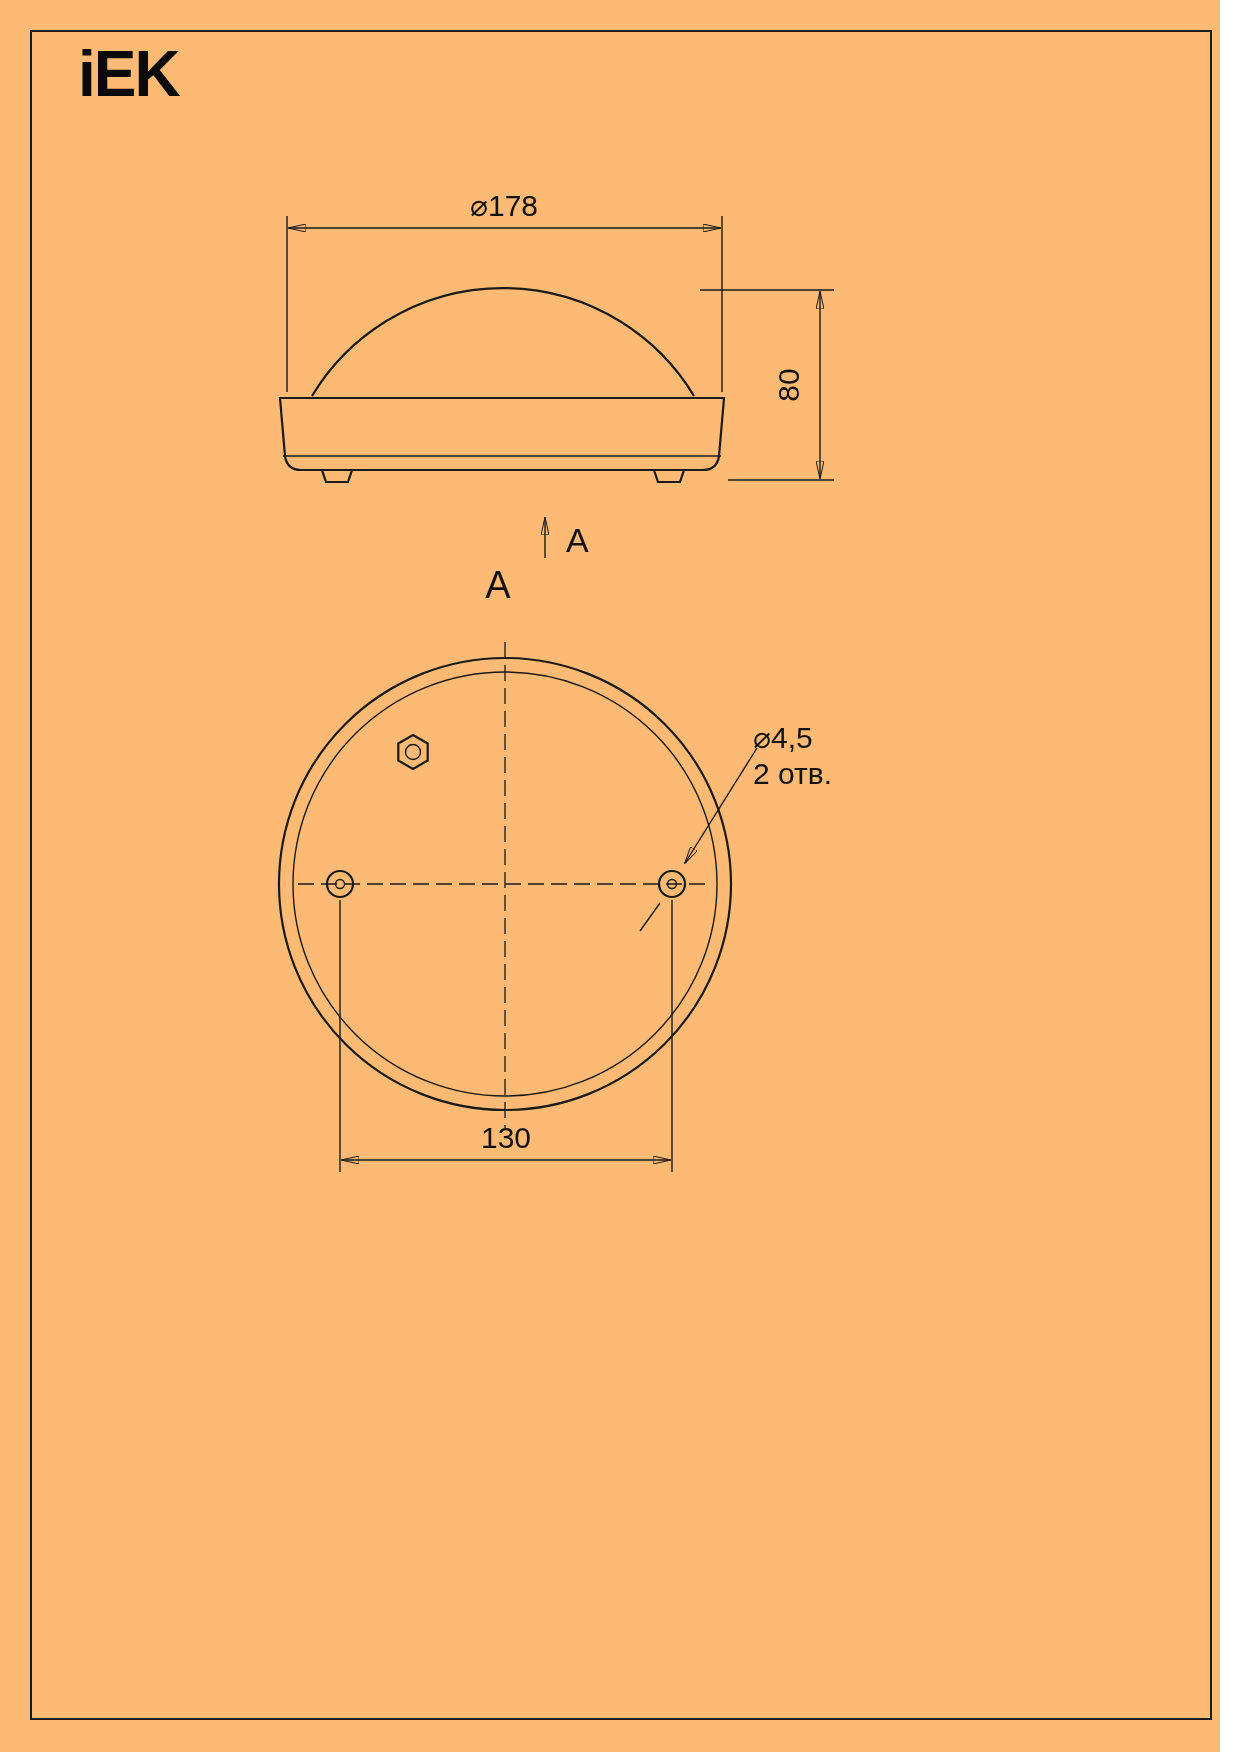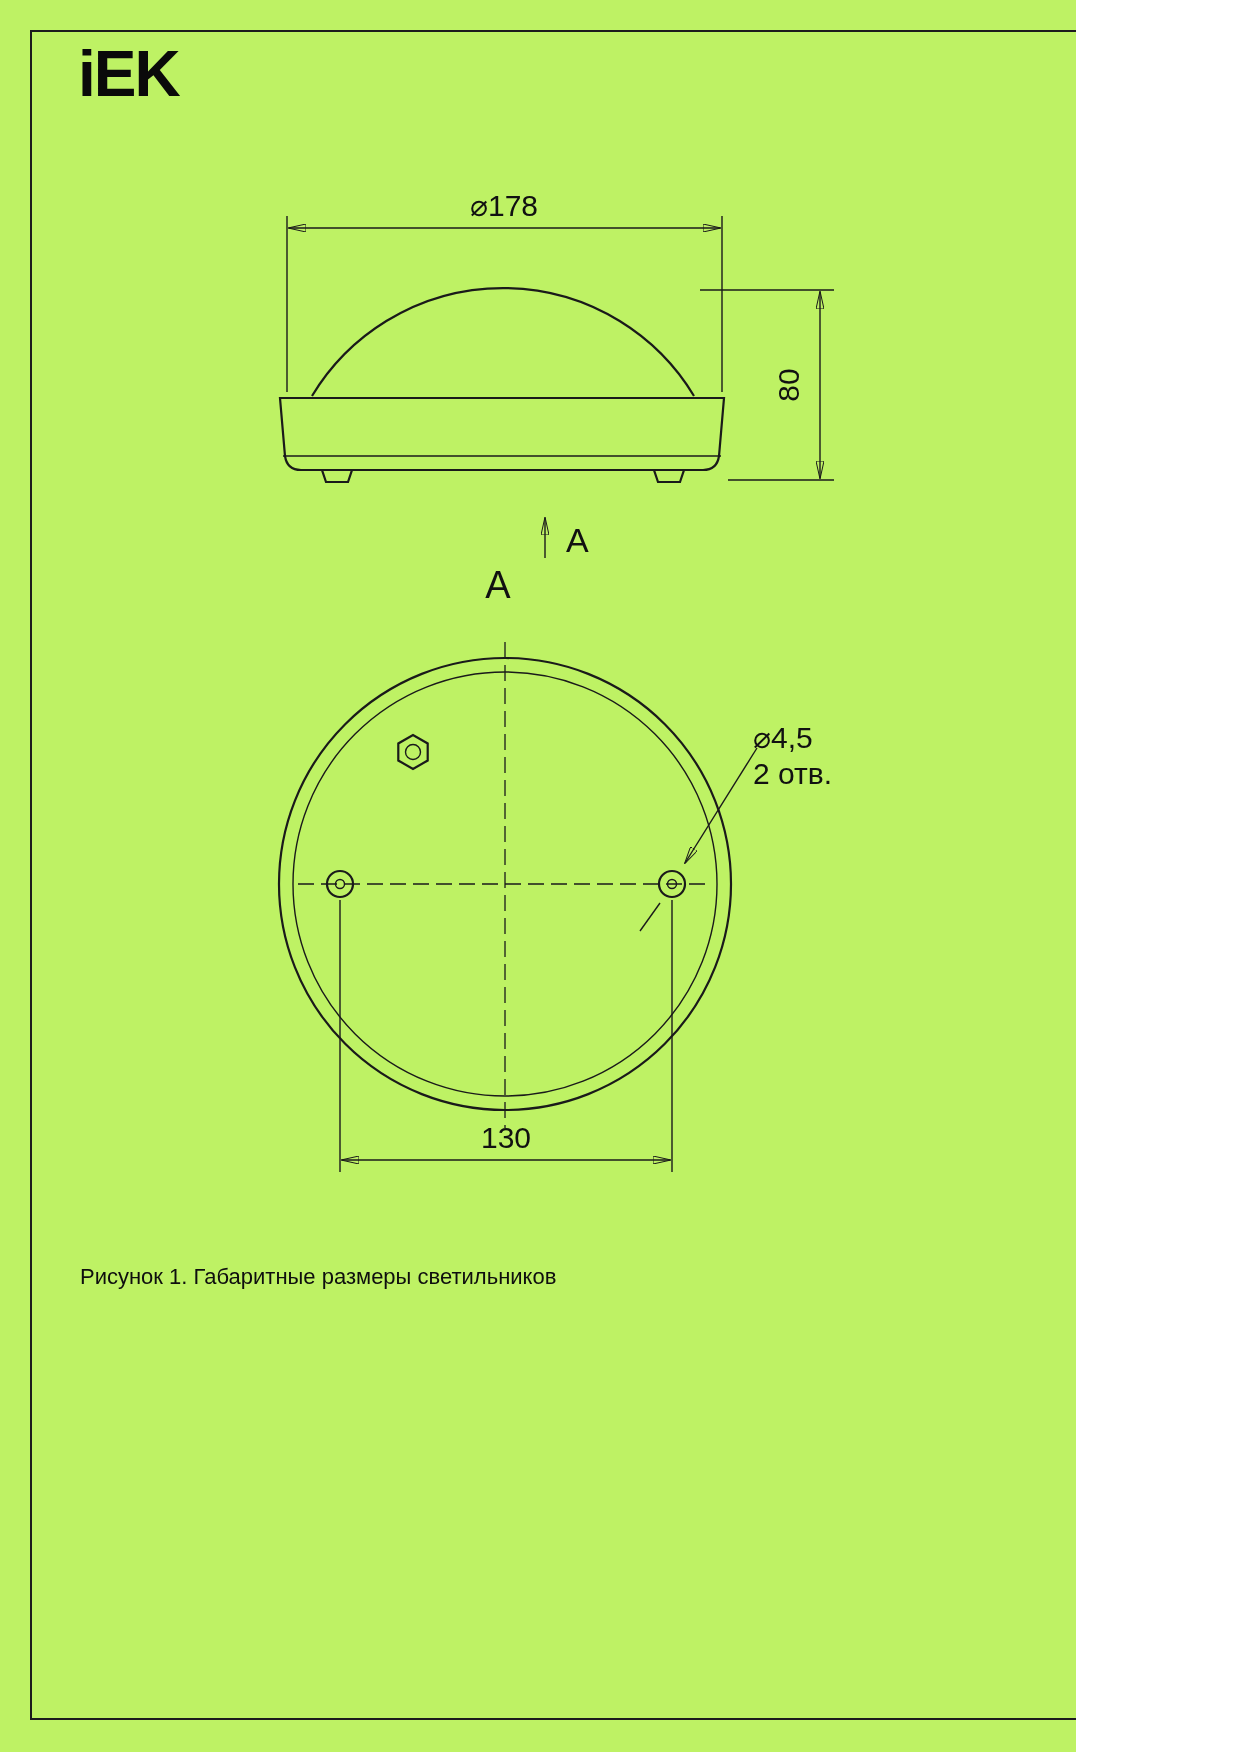--- a/index.html
+++ b/index.html
@@ -2,23 +2,23 @@
 <html><head>
 <meta charset="utf-8">
 <style>
   html, body {
     margin: 0;
     padding: 0;
     background: #ffffff;
   }
   .page {
     position: relative;
-    width: 1076px;
+    width: 1220px;
     height: 1752px;
-    background: #bef264;
+    background: #fdba74;
     font-family: "Liberation Sans", "DejaVu Sans", sans-serif;
     color: #111;
     overflow: hidden;
   }
   .page-frame {
     position: absolute;
     left: 30px;
     top: 30px;
     width: 1182px;
     height: 1690px;
@@ -132,15 +132,14 @@
       <text class="dim-text" x="753" y="748" text-anchor="start">⌀4,5</text>
       <text class="dim-text" x="753" y="784" text-anchor="start">2 отв.</text>
 
       <line class="thin" x1="340" y1="900" x2="340" y2="1172"></line>
       <line class="thin" x1="672" y1="900" x2="672" y2="1172"></line>
       <line class="dim" x1="342" y1="1160" x2="670" y2="1160" marker-start="url(#arrow)" marker-end="url(#arrow)"></line>
       <text class="dim-text" x="506" y="1148" text-anchor="middle">130</text>
     </g>
   </svg>
 
-  <div class="caption">Рисунок 1. Габаритные размеры светильников</div>
 
 </div>
 
 </body></html>

